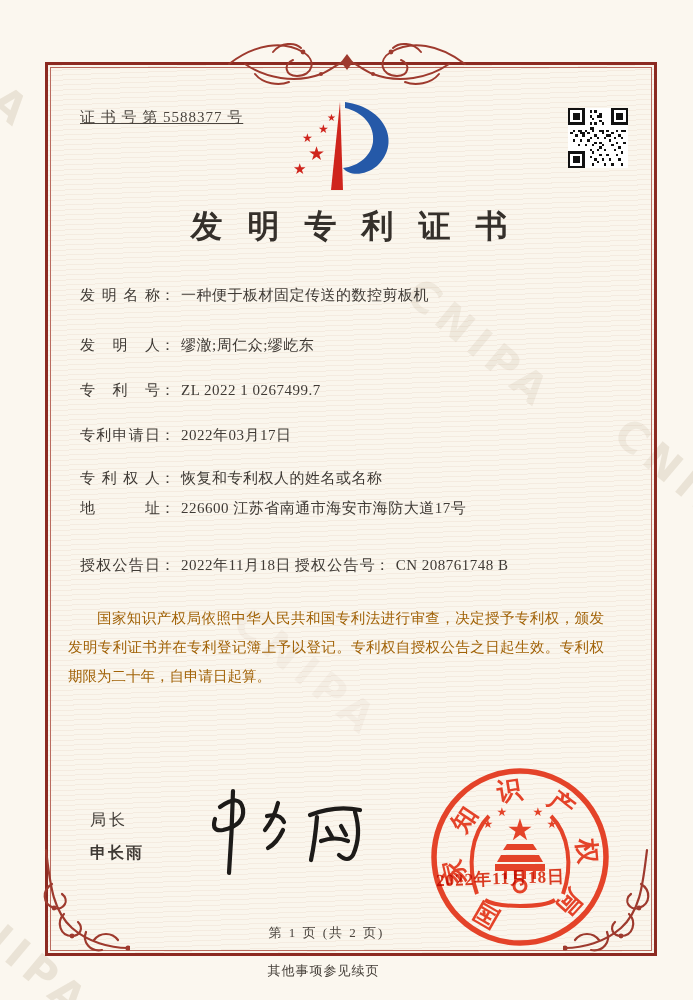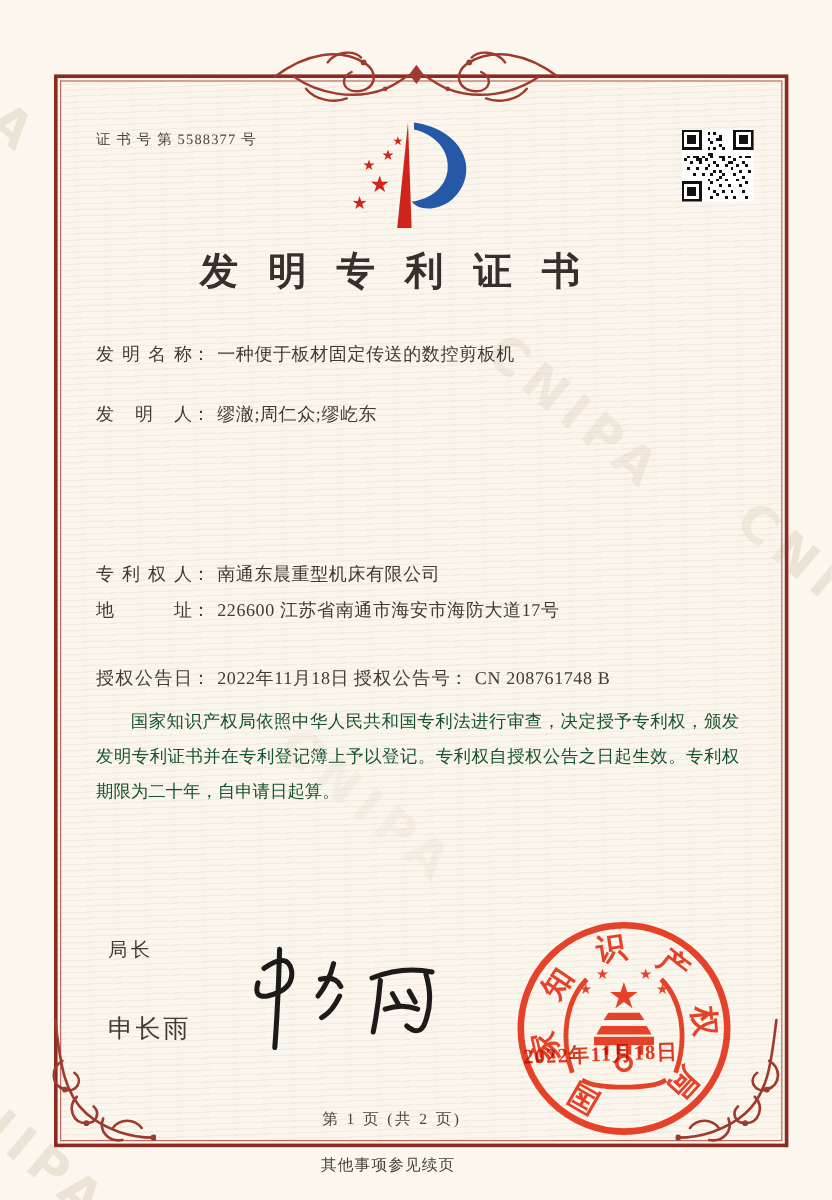--- a/index.html
+++ b/index.html
@@ -24,38 +24,38 @@
   .frame-inner{
     position:absolute;left:2px;top:2px;right:2px;bottom:2px;
     border:1px solid #b96a5e;
   }
   .guilloche{
     position:absolute;left:0;top:0;right:0;bottom:0;
     background:repeating-linear-gradient(178deg,rgba(196,140,110,0.10) 0 1px,transparent 1px 5px);
     pointer-events:none;
   }
   .content{position:absolute;left:0;top:0;width:693px;height:1000px;z-index:3;}
-  .cert-no{position:absolute;left:80px;top:108px;font-size:12px;color:#4a443e;letter-spacing:1px;}
+  .cert-no{position:absolute;left:80px;top:108px;font-size:15px;color:#4a443e;letter-spacing:1px;text-decoration:underline;}
   .logo{position:absolute;left:283px;top:100px;}
   .qr{position:absolute;left:568px;top:108px;width:60px;height:60px;}
   .title{
     position:absolute;left:0;top:205px;width:650px;text-align:center;
     font-size:32px;font-weight:bold;color:#35302b;
-    letter-spacing:25px;text-indent:25px;
+    letter-spacing:25px;text-indent:25px;padding-left:24px;
   }
   .field{position:absolute;left:80px;font-size:15px;white-space:nowrap;}
   .flabel{display:inline-block;width:80px;text-align:justify;text-align-last:justify;vertical-align:bottom;}
   .fcolon{display:inline-block;margin-right:6px;}
   .fvalue{letter-spacing:0.5px;}
   .para{
-    position:absolute;left:80px;width:536px;font-size:14.5px;line-height:2.0;
-    text-align:justify;text-indent:2em;color:#14532d;
-  }
-  .director-title{position:absolute;left:90px;top:782px;font-size:16px;letter-spacing:3px;text-align:right;}
-  .director-name{position:absolute;left:90px;top:843px;font-size:21px;letter-spacing:2px;font-weight:normal;}
+    position:absolute;left:68px;width:536px;font-size:14.5px;line-height:2.0;
+    text-align:justify;text-indent:2em;color:#a16207;margin-top:16px;
+  }
+  .director-title{position:absolute;left:90px;top:810px;font-size:16px;letter-spacing:3px;text-align:right;}
+  .director-name{position:absolute;left:90px;top:843px;font-size:16px;letter-spacing:2px;font-weight:bold;}
   .signature{position:absolute;left:190px;top:785px;}
   .seal{position:absolute;left:425px;top:762px;width:190px;height:190px;opacity:0.92;}
   .seal-date{
     position:absolute;left:436px;top:866px;width:190px;
     font-size:17px;font-weight:bold;color:#d93a20;letter-spacing:1px;
     transform:rotate(-2deg);mix-blend-mode:multiply;white-space:nowrap;
   }
   .page-indicator{
     position:absolute;left:0;top:924px;width:693px;text-align:center;
     font-size:13px;color:#4a443e;transform:translateX(-20px);letter-spacing:2px;
@@ -229,22 +229,28 @@
   </svg>
 
   <div class="title">发明专利证书</div>
 
   <div class="field" style="top:286px">
     <span class="flabel">发明名称</span><span class="fcolon">：</span><span class="fvalue">一种便于板材固定传送的数控剪板机</span>
   </div>
   <div class="field" style="top:336px">
     <span class="flabel">发明人</span><span class="fcolon">：</span><span class="fvalue">缪澈;周仁众;缪屹东</span>
   </div>
+  <div class="field" style="top:381px">
+    <span class="flabel">专利号</span><span class="fcolon">：</span><span class="fvalue">ZL 2022 1 0267499.7</span>
+  </div>
+  <div class="field" style="top:426px">
+    <span class="flabel">专利申请日</span><span class="fcolon">：</span><span class="fvalue">2022年03月17日</span>
+  </div>
   <div class="field" style="top:469px">
-    <span class="flabel">专利权人</span><span class="fcolon">：</span><span class="fvalue">南通东晨重型机床有限公司</span>
+    <span class="flabel">专利权人</span><span class="fcolon">：</span><span class="fvalue">恢复和专利权人的姓名或名称</span>
   </div>
   <div class="field" style="top:499px">
     <span class="flabel">地址</span><span class="fcolon">：</span><span class="fvalue">226600 江苏省南通市海安市海防大道17号</span>
   </div>
   <div class="field" style="top:556px">
     <span class="flabel">授权公告日</span><span class="fcolon">：</span><span class="fvalue">2022年11月18日</span>
     <span class="flabel" style="">授权公告号</span><span class="fcolon">：</span><span class="fvalue">CN 208761748 B</span>
   </div>
 
   <div class="para" style="top:588px">国家知识产权局依照中华人民共和国专利法进行审查，决定授予专利权，颁发发明专利证书并在专利登记簿上予以登记。专利权自授权公告之日起生效。专利权期限为二十年，自申请日起算。</div>

